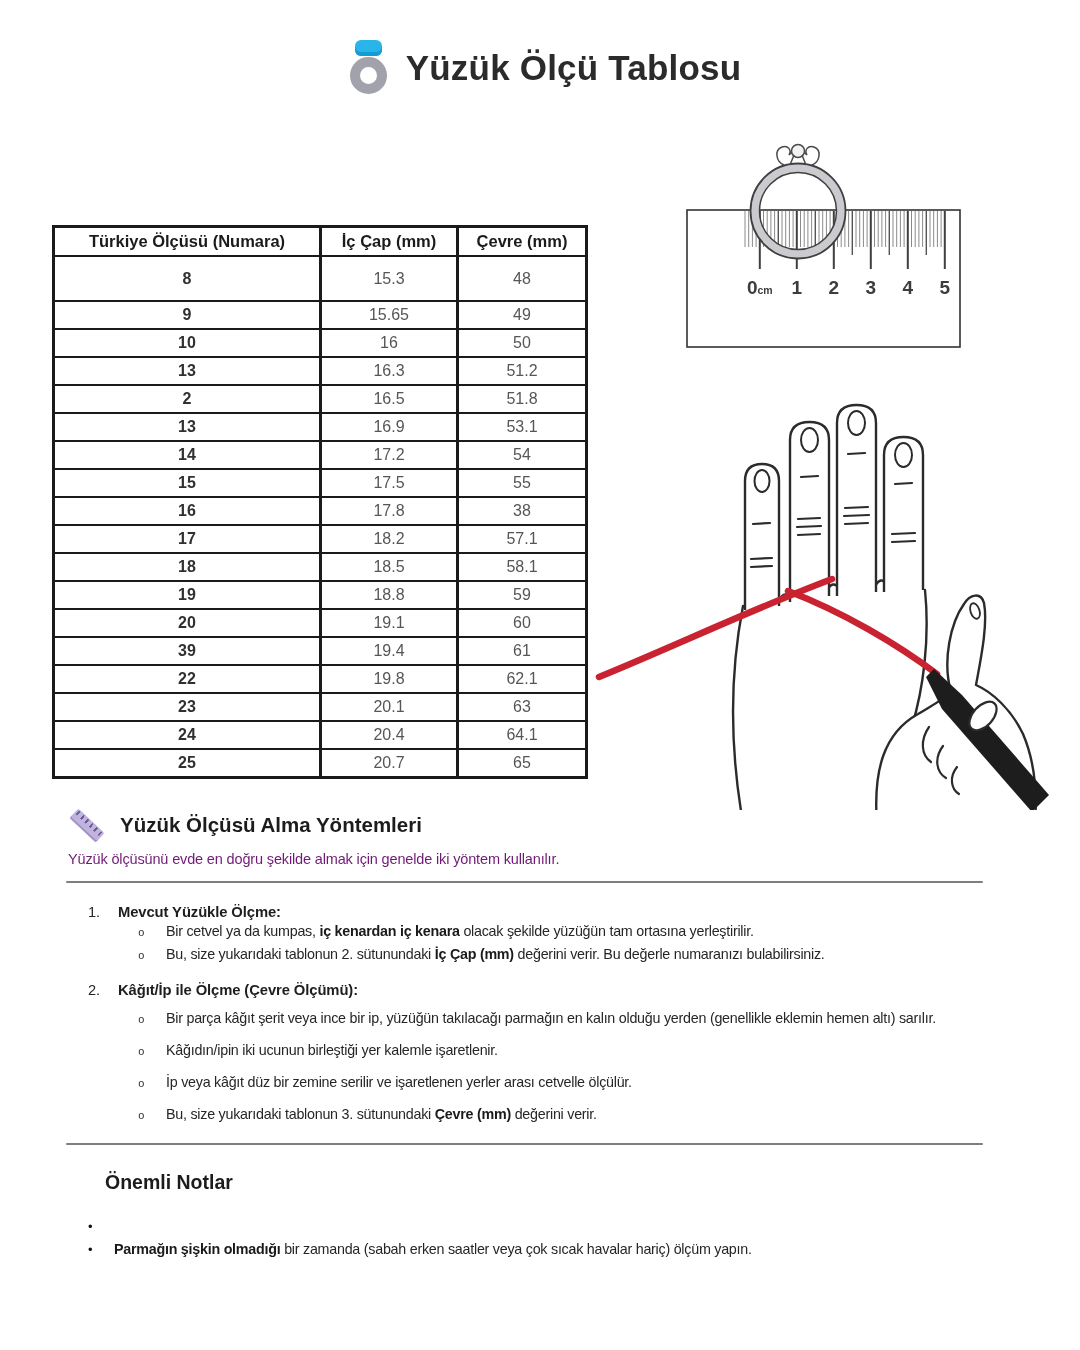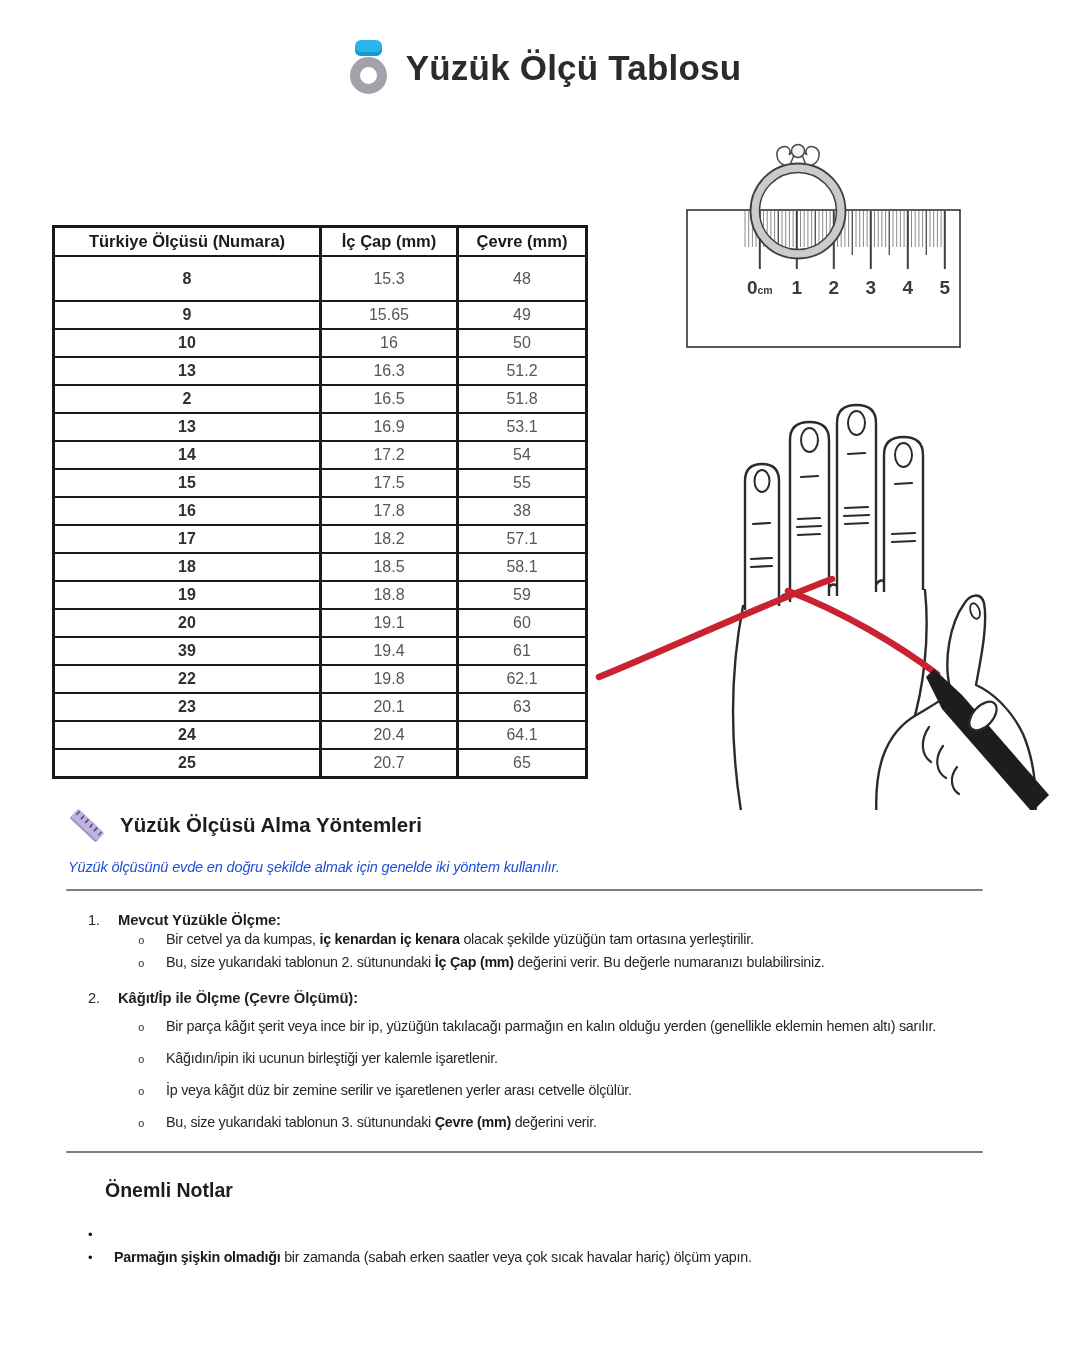--- a/index.html
+++ b/index.html
@@ -28,21 +28,21 @@
   
   .methods{position:absolute;left:0;top:798px;width:1080px;}
   .sec-head{display:flex;align-items:center;gap:18px;margin:12px 0 0 70px;height:30px;}
   .sec-head .sec-title{font-size:20.5px;font-weight:700;color:#1c1c1c;}
   .ruler-emoji{width:32px;height:32px;position:relative;flex:0 0 auto;}
   .ruler-emoji .bar{position:absolute;left:-1px;top:10px;width:36px;height:13px;background:#c0b4dd;border-radius:2px;transform:rotate(43deg);box-shadow:inset 0 -2px 0 #a391c9;}
   .ruler-emoji .bar .ticks{position:absolute;left:2px;top:1px;right:2px;height:5px;background:repeating-linear-gradient(90deg,#6d5a9c 0 2px,transparent 2px 6px);}
   .bulb-emoji{width:17px;height:24px;position:relative;flex:0 0 auto;}
   .bulb-emoji .glass{width:16px;height:16px;border-radius:50%;background:radial-gradient(circle at 35% 30%,#ffe27a,#f7b93a 70%,#ef9d1e);}
   .bulb-emoji .base{width:8px;height:6px;margin:0 auto;background:#a7a7a7;border-radius:1px;box-shadow:inset 0 2px 0 #8c8c8c;}
-  p.intro{margin:19px 0 0 68px;font-size:14.5px;letter-spacing:-0.15px;color:#1d4ed8;white-space:nowrap;font-style:italic;}
+  p.intro{margin:11px 0 0 68px;font-size:14.5px;letter-spacing:-0.15px;color:#701a75;white-space:nowrap;}
   .rule{height:0;border:0;border-top:2.5px solid #7e7e7e;margin:14px 0 0 66px;width:917px;border-radius:2px;}
   .rule2{margin-top:17px;}
   .m-list{margin-top:21px;}
   .m-item{margin:0 0 16px 88px;}
   .m-head{display:flex;align-items:baseline;white-space:nowrap;}
   .m-num{width:30px;font-size:14.6px;color:#262626;}
   .m-title{font-size:14.8px;font-weight:700;color:#1e1e1e;letter-spacing:-0.1px;}
   .m-bullets{margin-left:50px;}
   .m-bullet{display:flex;align-items:baseline;white-space:nowrap;line-height:20px;}
   .g1 .m-bullet{margin-top:1px;}

